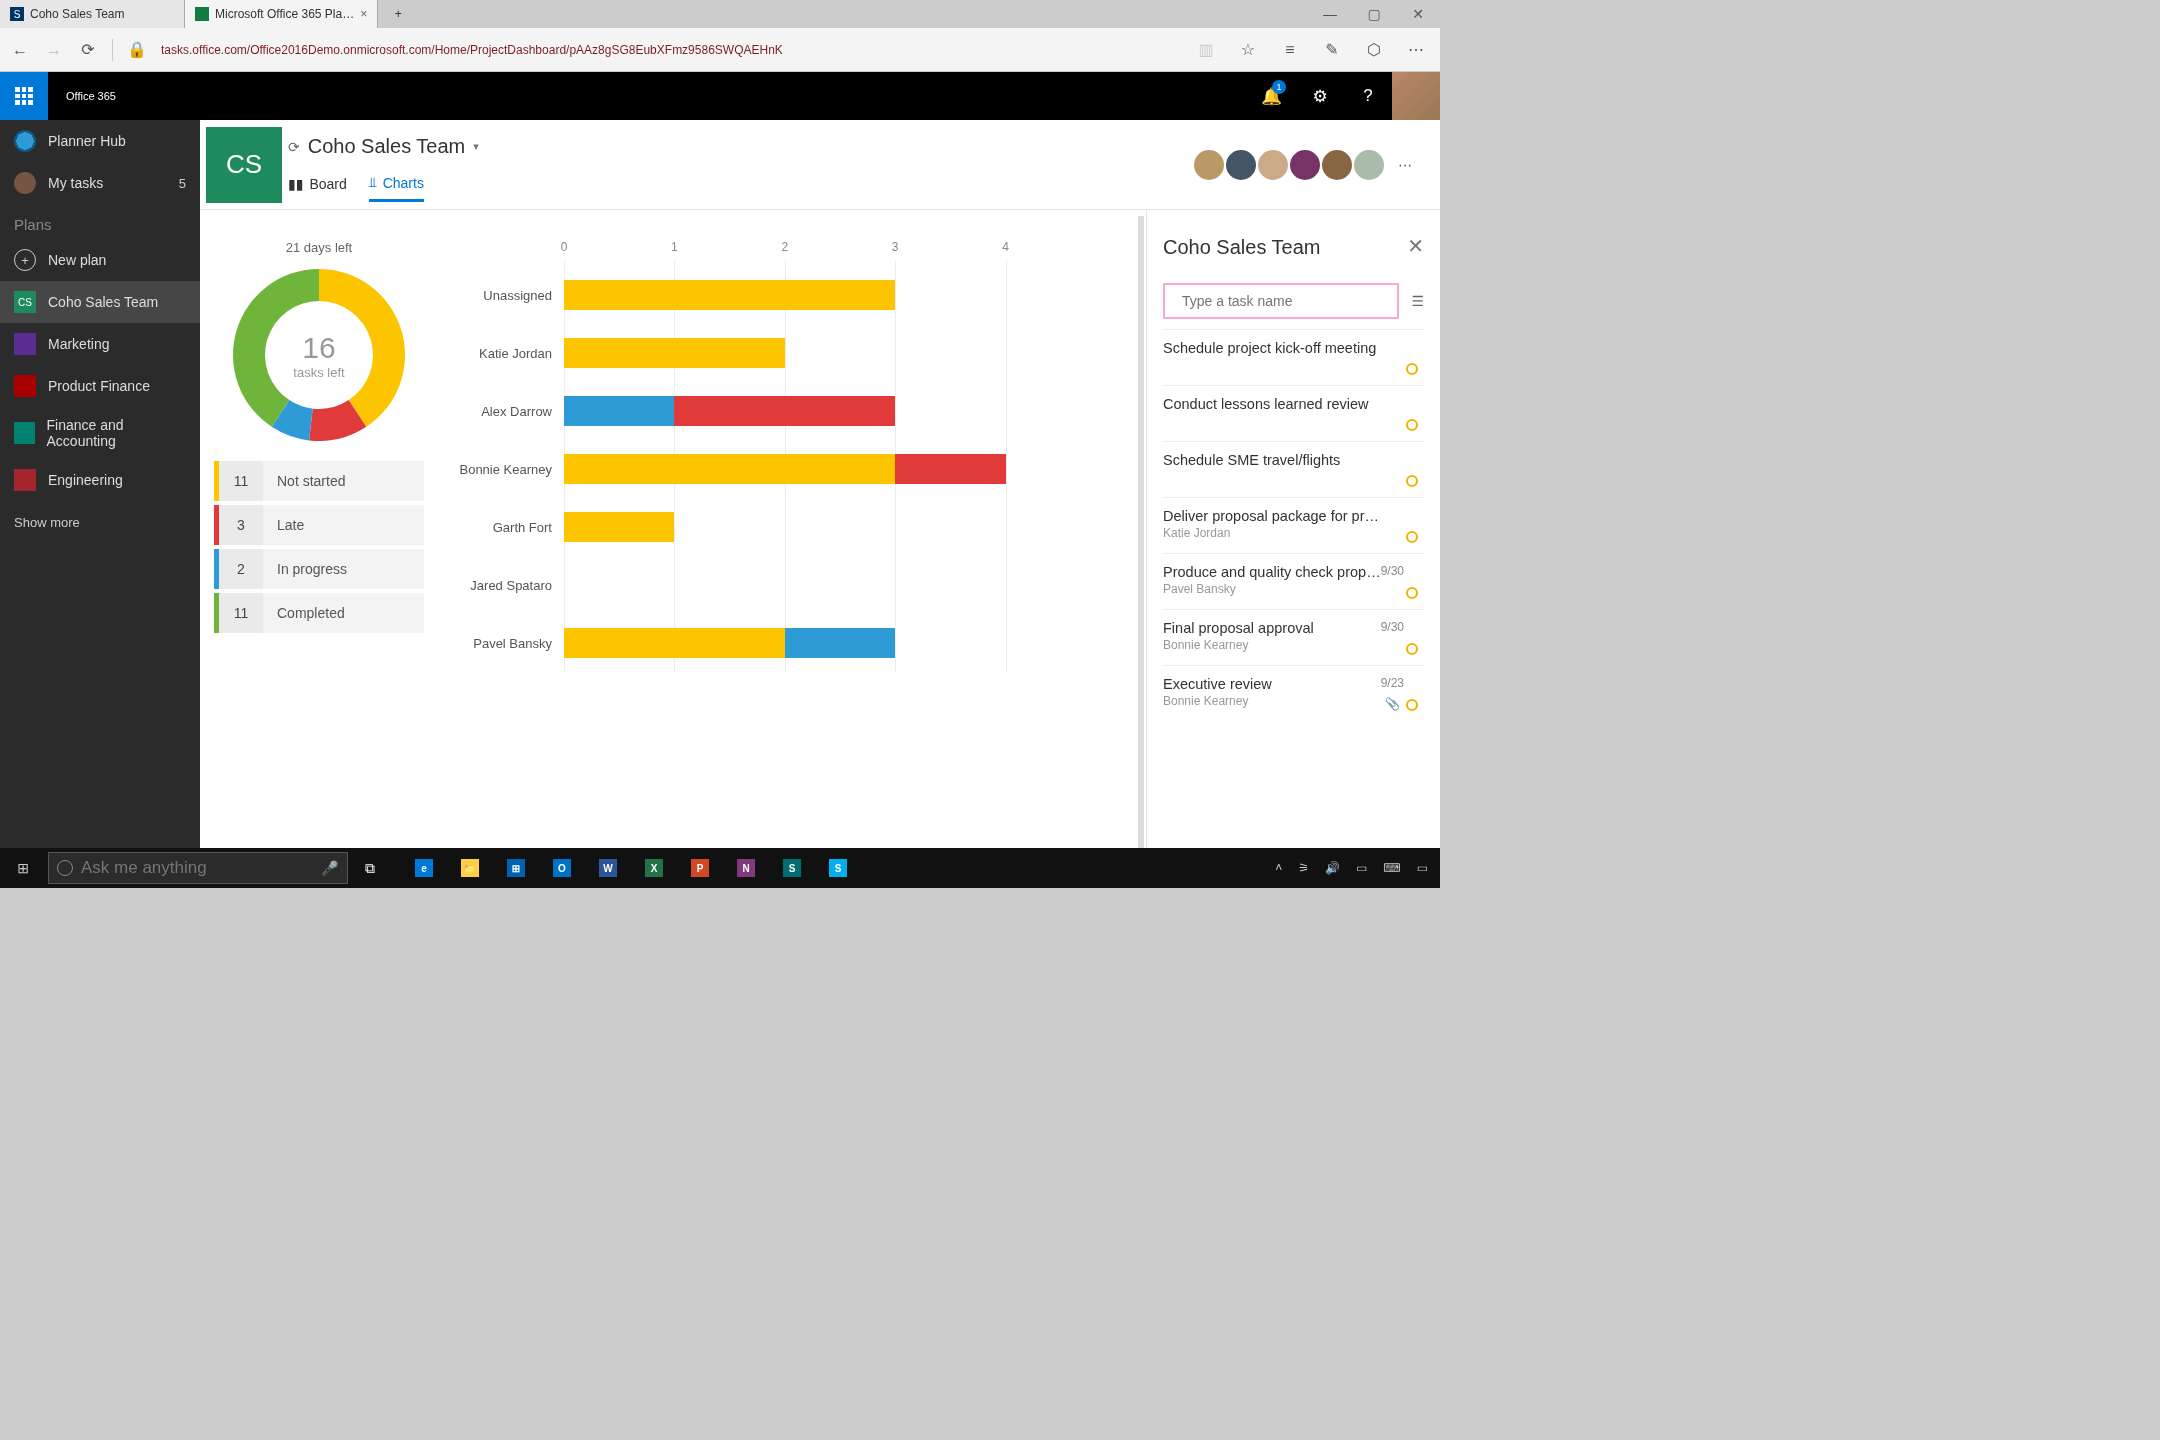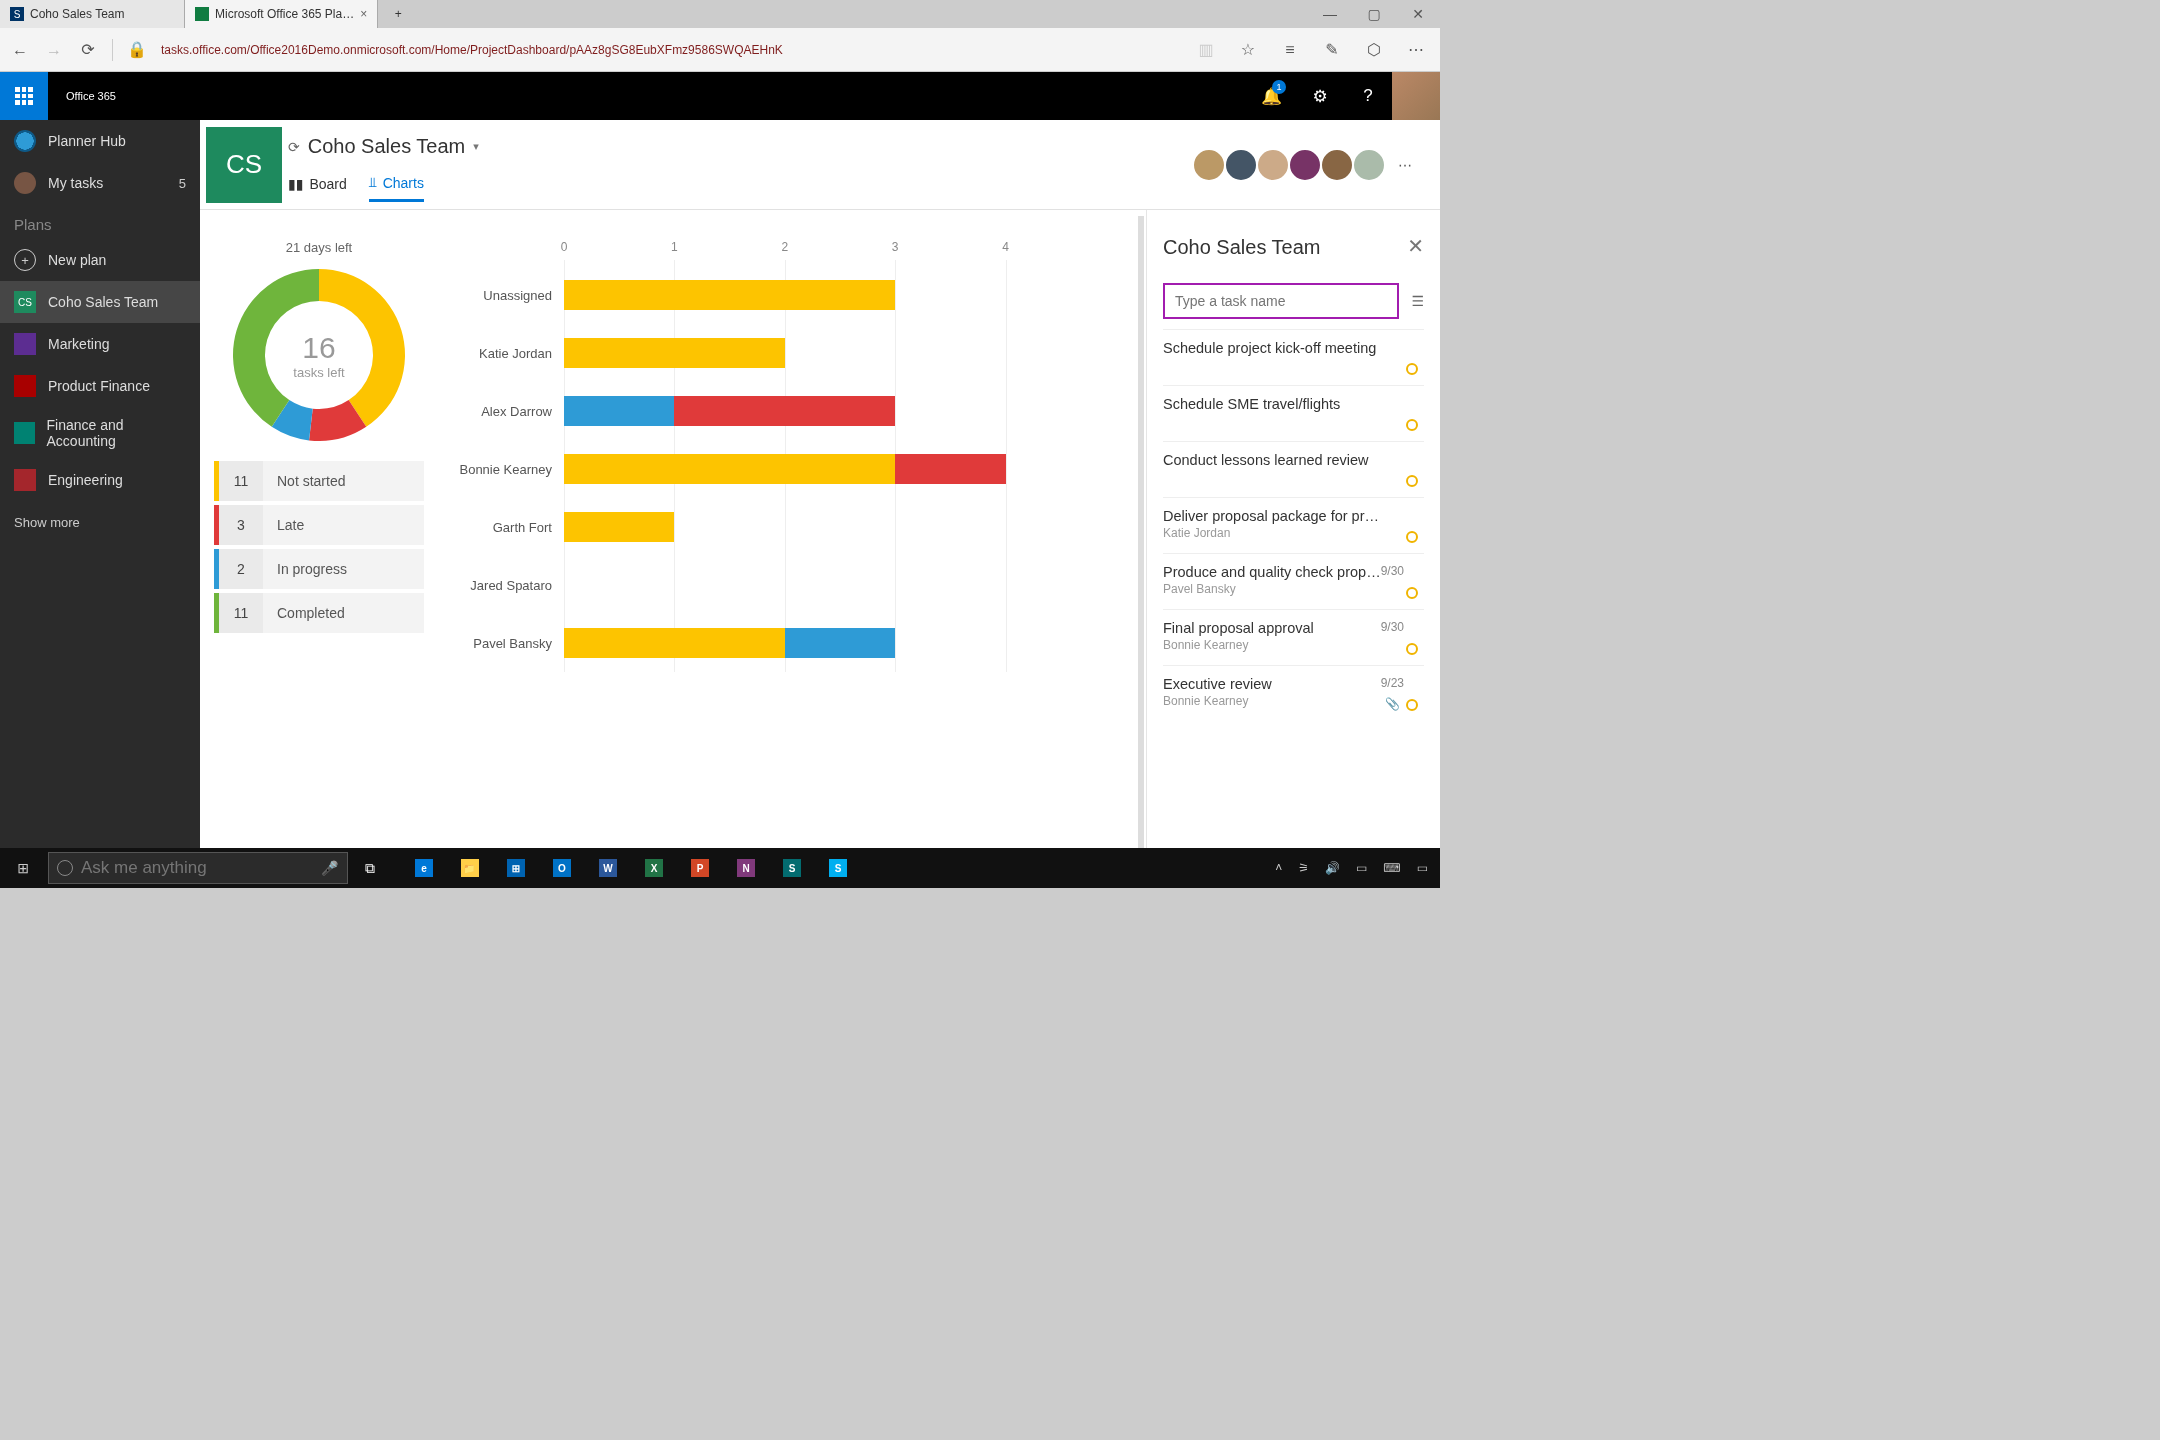--- a/index.html
+++ b/index.html
@@ -85,21 +85,21 @@
 .bar-track { flex:1; position:relative; height:58px; }
 .grid-line { position:absolute; top:-6px; bottom:0; width:1px; background:#eee; }
 .bar-stack { position:absolute; top:14px; height:30px; display:flex; }
 .seg { height:100%; }
 
 
 .right-panel { width: 294px; border-left:1px solid #e5e5e5; display:flex; flex-direction:column; padding: 26px 16px 0 16px; position:relative; }
 .right-panel h2 { font-size:20px; font-weight:400; color:#333; }
 .right-panel .close { position:absolute; top:24px; right:16px; font-size:20px; color:#777; cursor:pointer; }
 .task-input-row { display:flex; align-items:center; gap:12px; margin:24px 0 10px; }
-.task-input { flex:1; border:2px solid #a21caf; padding:8px 10px; font-size:14px; outline:none; }
+.task-input { flex:1; border:2px solid #f9a8d4; padding:8px 17px; font-size:14px; outline:none; }
 .task-list { flex:1; overflow:hidden auto; }
 .task-card { border-top:1px solid #eee; padding:10px 0 10px 0; position:relative; min-height:56px; }
 .task-name { font-size:14.5px; color:#333; white-space:nowrap; overflow:hidden; text-overflow:ellipsis; padding-right:40px; }
 .task-assignee { font-size:12px; color:#999; margin-top:2px; }
 .task-date { position:absolute; top:10px; right:20px; font-size:12px; color:#888; }
 .task-ring { position:absolute; bottom:10px; right:6px; width:12px; height:12px; border:2px solid #f0b400; border-radius:50%; }
 .task-clip { position:absolute; bottom:10px; right:24px; color:#999; font-size:12px; }
 
 
 .taskbar { position:absolute; left:0; right:0; bottom:0; height:40px; background:#111; display:flex; align-items:center; color:#ccc; }
@@ -404,25 +404,25 @@
           <div class="task-input-row">
             <input class="task-input" placeholder="Type a task name" style="">
             <span style="color:#666">☰</span>
           </div>
           <div class="task-list" id="task-list">
               <div class="task-card">
                 <div class="task-name">Schedule project kick-off meeting</div>
                 <div class="task-ring"></div>
               </div>
               <div class="task-card">
+                <div class="task-name">Conduct lessons learned review</div>
+                <div class="task-ring"></div>
+              </div>
+              <div class="task-card">
                 <div class="task-name">Schedule SME travel/flights</div>
-                <div class="task-ring"></div>
-              </div>
-              <div class="task-card">
-                <div class="task-name">Conduct lessons learned review</div>
                 <div class="task-ring"></div>
               </div>
               <div class="task-card">
                 <div class="task-name">Deliver proposal package for product</div>
                 <div class="task-assignee">Katie Jordan</div>
                 <div class="task-ring"></div>
               </div>
               <div class="task-card">
                 <div class="task-name">Produce and quality check proposal</div>
                 <div class="task-assignee">Pavel Bansky</div>

